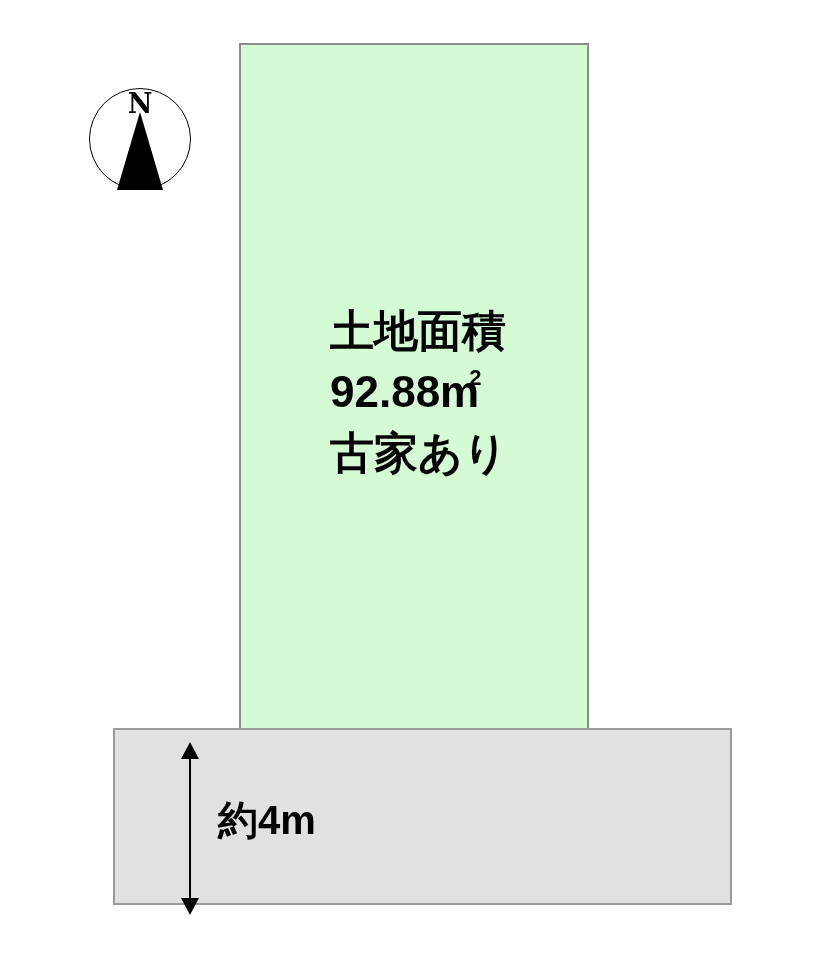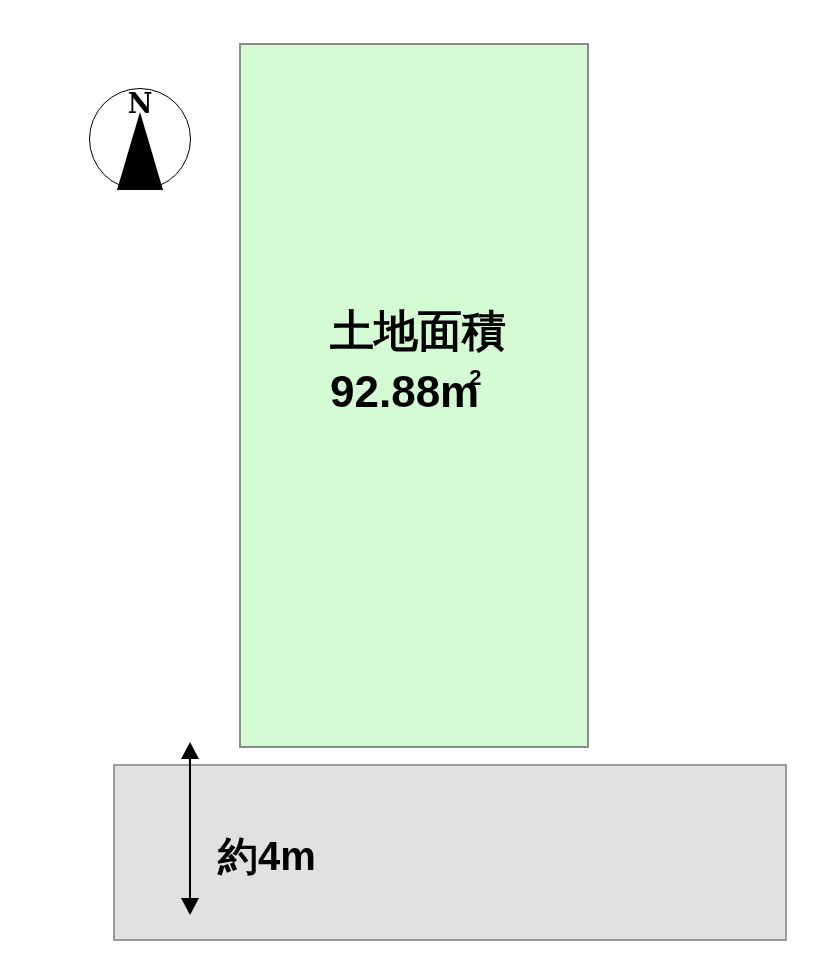--- a/index.html
+++ b/index.html
@@ -87,22 +87,22 @@
     position: relative;
     top: -22px;
     margin-left: -10px;
     line-height: 1;
   }
 
   
   .road {
     position: absolute;
     left: 113px;
-    top: 764px;
-    width: 674px;
+    top: 728px;
+    width: 619px;
     height: 177px;
     box-sizing: border-box;
     border: 2px solid #9b9b9b;
     background: #e1e1e1;
   }
   .road-label {
     position: absolute;
     left: 103px;
     top: 66px;
     font-size: 40px;
@@ -149,20 +149,21 @@
     <span class="compass-n">N</span>
     <div class="compass-needle"></div>
   </div>
 
   <div class="parcel" style="background-color: rgb(213, 251, 213); border-color: rgb(140, 140, 140);">
     <div class="parcel-text">
       <div>土地面積</div>
       <div>
         <span>92.88</span><span>m</span><span class="unit-sup">2</span>
       </div>
+      <div>古家あり</div>
     </div>
   </div>
 
   <div class="road" style="background-color: rgb(225, 225, 225); border-color: rgb(155, 155, 155);">
     <span class="road-label">約4m</span>
   </div>
 
   <div class="road-arrow">
     <div class="arrowhead up"></div>
     <div class="arrow-line"></div>

